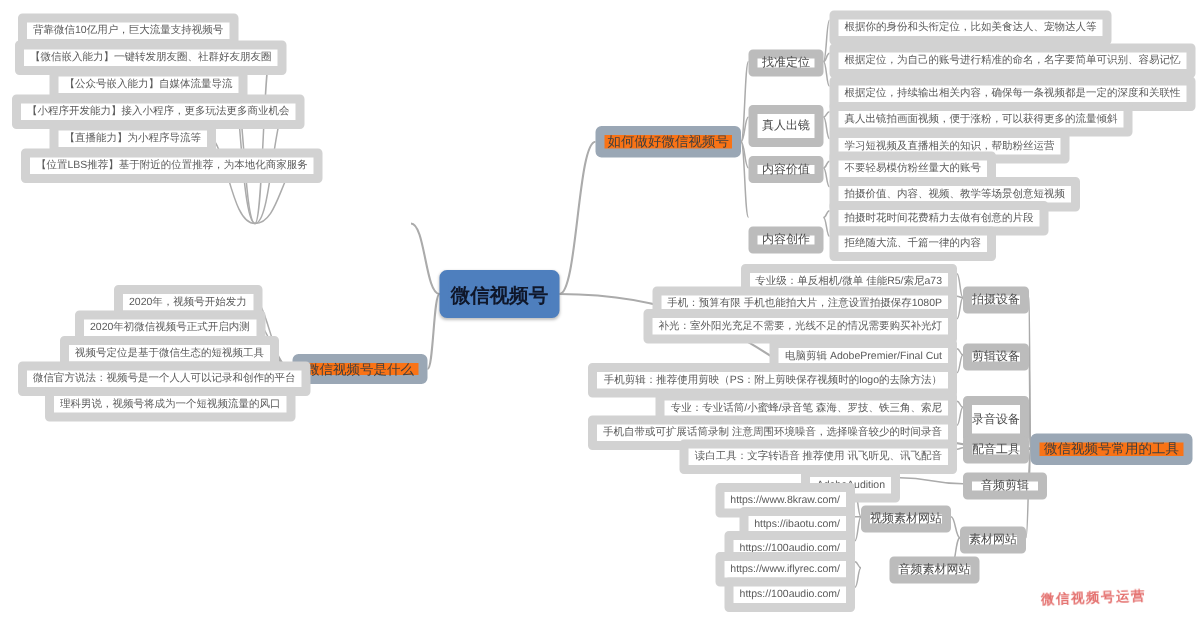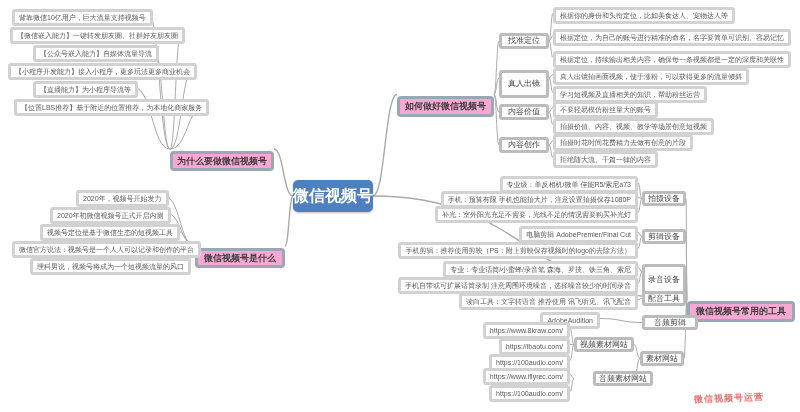--- a/index.html
+++ b/index.html
@@ -1,25 +1,25 @@
 <!DOCTYPE html>
 <html><head>
 <meta charset="utf-8">
 <style>
   html,body{margin:0;padding:0;background:#fff;}
   .stage{position:relative;width:800px;height:412px;background:#ffffff;overflow:hidden;
          font-family:"Liberation Sans","DejaVu Sans",sans-serif;}
   #wires{position:absolute;left:0;top:0;width:800px;height:412px;}
   #nodes{position:absolute;left:0;top:0;right:0;bottom:0;}
   .node{position:absolute;box-sizing:border-box;display:flex;align-items:center;justify-content:center;
-        background:#ffffff;border:3px solid #b91c1c;border-radius:3px;color:#595959;
+        background:#ffffff;border:6px solid #b91c1c;border-radius:3px;color:#595959;
         font-size:7px;line-height:1;padding:3px 4px;white-space:nowrap;}
-  .node.root{background:#4e7fbe;border-color:#4e7fbe;color:#ffffff;font-size:16px;font-weight:bold;
+  .node.root{background:#4e7fbe;border-color:#4e7fbe;color:#0f172a;font-size:13px;font-weight:bold;
              border-radius:5px;box-shadow:0 1px 2px rgba(0,0,0,.25);}
-  .node.branch{font-size:9px;color:#3f3f3f;border-color:#9aa7b5;background:#f9a8d4;border-radius:4px;font-weight:bold;margin-top:12px;}
+  .node.branch{font-size:9px;color:#3f3f3f;border-color:#9aa7b5;background:#f97316;border-radius:4px;font-weight:normal;}
   .node.mid{font-size:8px;color:#4a4a4a;border-color:#bcbcbc;}
   .node.leaf{font-size:7px;color:#5a5a5a;border-color:#d2d2d2;padding:2px 4px;}
   .watermark{position:absolute;left:694px;top:392px;color:#e4716f;font-size:9px;font-weight:bold;
              transform:rotate(-2deg);filter:blur(0.5px);letter-spacing:1px;}
 </style>
 </head>
 <body>
 
 <div class="stage">
   <svg id="wires">
@@ -70,27 +70,26 @@
       <path d="M640 358.5 C 637 358.5, 637 378.5, 634 378.5" fill="none" stroke="#ababab" stroke-width="1"></path>
       <path d="M574 344.5 C 572 344.5, 572 328.5, 570 328.5" fill="none" stroke="#ababab" stroke-width="1"></path>
       <path d="M574 344.5 C 572 344.5, 572 344.5, 570 344.5" fill="none" stroke="#ababab" stroke-width="1"></path>
       <path d="M574 344.5 C 572 344.5, 572 360.5, 570 360.5" fill="none" stroke="#ababab" stroke-width="1"></path>
       <path d="M574 378.5 C 572 378.5, 572 374.5, 570 374.5" fill="none" stroke="#ababab" stroke-width="1"></path>
       <path d="M574 378.5 C 572 378.5, 572 391.5, 570 391.5" fill="none" stroke="#ababab" stroke-width="1"></path>
     </svg>
   <div id="nodes">
       <div class="node root" style="left: 293px; top: 180px; width: 80px; height: 32px;">微信视频号</div>
       <div class="node branch" style="left: 397px; top: 84px; width: 97px; height: 21px;">如何做好微信视频号</div>
-      <div class="node branch" style="left: 170px; top: 139px; width: 104px; height: 20px;">为什么要做微信视频号</div>
       <div class="node branch" style="left: 687px; top: 289px; width: 108px; height: 21px;">微信视频号常用的工具</div>
       <div class="node branch" style="left: 195px; top: 236px; width: 90px; height: 20px;">微信视频号是什么</div>
       <div class="node mid" style="left: 499px; top: 33px; width: 50px; height: 16px;">找准定位</div>
       <div class="node mid" style="left: 499px; top: 70px; width: 50px; height: 28px;">真人出镜</div>
       <div class="node mid" style="left: 499px; top: 104px; width: 50px; height: 16px;">内容价值</div>
-      <div class="node mid" style="left: 499px; top: 137px; width: 50px; height: 16px;">内容创作</div>
+      <div class="node mid" style="left: 499px; top: 151px; width: 50px; height: 16px;">内容创作</div>
       <div class="node leaf" style="left: 553px; top: 7px;">根据你的身份和头衔定位，比如美食达人、宠物达人等</div>
       <div class="node leaf" style="left: 553px; top: 29px;">根据定位，为自己的账号进行精准的命名，名字要简单可识别、容易记忆</div>
       <div class="node leaf" style="left: 553px; top: 51px;">根据定位，持续输出相关内容，确保每一条视频都是一定的深度和关联性</div>
       <div class="node leaf" style="left: 553px; top: 68px;">真人出镜拍画面视频，便于涨粉，可以获得更多的流量倾斜</div>
       <div class="node leaf" style="left: 553px; top: 86px;">学习短视频及直播相关的知识，帮助粉丝运营</div>
       <div class="node leaf" style="left: 553px; top: 101px;">不要轻易模仿粉丝量大的账号</div>
       <div class="node leaf" style="left: 553px; top: 118px;">拍摄价值、内容、视频、教学等场景创意短视频</div>
       <div class="node leaf" style="left: 553px; top: 134px;">拍摄时花时间花费精力去做有创意的片段</div>
       <div class="node leaf" style="left: 553px; top: 151px;">拒绝随大流、千篇一律的内容</div>
       <div class="node leaf" style="left: 12px; top: 9px;">背靠微信10亿用户，巨大流量支持视频号</div>

